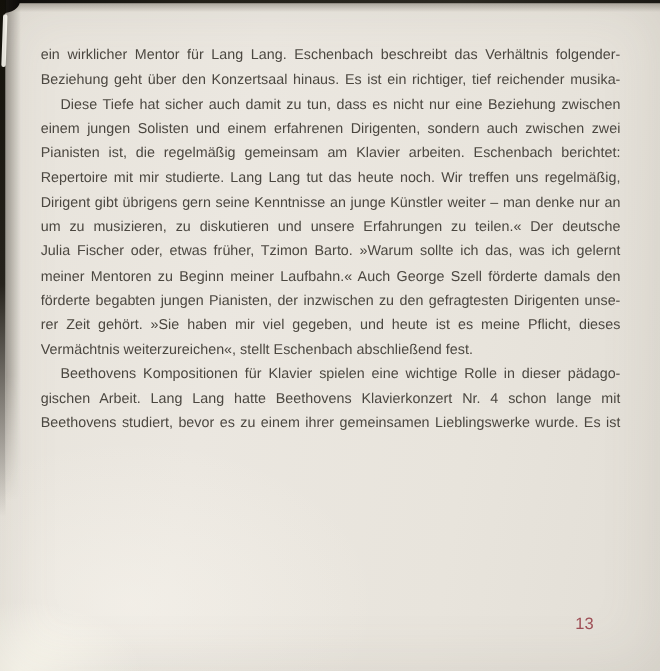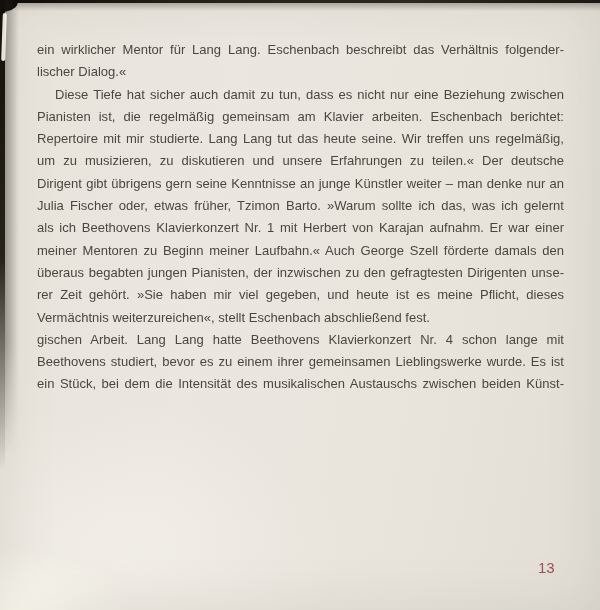--- a/index.html
+++ b/index.html
@@ -59,21 +59,21 @@
   .para { margin: 0; }
   .ln {
     height: 22.3px;
     overflow: hidden;
     text-align: justify;
     text-align-last: justify;
   }
   .ln.end { text-align-last: left; }
   .ln.ind { text-indent: 18px; }
   .page-number {
-    position: absolute; left: 538px; top: 559px;
+    position: absolute; left: 523px; top: 559px;
     width: 30px;
     color: #9e4f56;
     font-size: 15px;
     text-align: left;
   }
 </style>
 </head>
 <body>
 
 <div class="scan">
@@ -82,40 +82,40 @@
   <div class="top-fade"></div>
   <div class="corner-blob"></div>
   <div class="left-strip"></div>
   <div class="left-fade"></div>
   <div class="edge-shine"></div>
 
   <div class="text-block">
 
     <div class="para">
       <div class="ln">ein wirklicher Mentor für Lang Lang. Eschenbach beschreibt das Verhältnis folgender-</div>
-      <div class="ln end">lischer Dialog.«</div>
+      <div class="ln">Beziehung geht über den Konzertsaal hinaus. Es ist ein richtiger, tief reichender musika-</div>
     </div>
 
     <div class="para">
       <div class="ln ind">Diese Tiefe hat sicher auch damit zu tun, dass es nicht nur eine Beziehung zwischen</div>
+      <div class="ln">einem jungen Solisten und einem erfahrenen Dirigenten, sondern auch zwischen zwei</div>
       <div class="ln">Pianisten ist, die regelmäßig gemeinsam am Klavier arbeiten. Eschenbach berichtet:</div>
-      <div class="ln">Repertoire mit mir studierte. Lang Lang tut das heute seine. Wir treffen uns regelmäßig,</div>
+      <div class="ln">Repertoire mit mir studierte. Lang Lang tut das heute noch. Wir treffen uns regelmäßig,</div>
+      <div class="ln">Dirigent gibt übrigens gern seine Kenntnisse an junge Künstler weiter – man denke nur an</div>
       <div class="ln">um zu musizieren, zu diskutieren und unsere Erfahrungen zu teilen.« Der deutsche</div>
-      <div class="ln">Dirigent gibt übrigens gern seine Kenntnisse an junge Künstler weiter – man denke nur an</div>
       <div class="ln">Julia Fischer oder, etwas früher, Tzimon Barto. »Warum sollte ich das, was ich gelernt</div>
-      <div class="ln">als ich Beethovens Klavierkonzert Nr. 1 mit Herbert von Karajan aufnahm. Er war einer</div>
       <div class="ln">meiner Mentoren zu Beginn meiner Laufbahn.« Auch George Szell förderte damals den</div>
-      <div class="ln">überaus begabten jungen Pianisten, der inzwischen zu den gefragtesten Dirigenten unse-</div>
+      <div class="ln">förderte begabten jungen Pianisten, der inzwischen zu den gefragtesten Dirigenten unse-</div>
       <div class="ln">rer Zeit gehört. »Sie haben mir viel gegeben, und heute ist es meine Pflicht, dieses</div>
       <div class="ln end">Vermächtnis weiterzureichen«, stellt Eschenbach abschließend fest.</div>
     </div>
 
     <div class="para">
+      <div class="ln ind">Beethovens Kompositionen für Klavier spielen eine wichtige Rolle in dieser pädago-</div>
       <div class="ln">gischen Arbeit. Lang Lang hatte Beethovens Klavierkonzert Nr. 4 schon lange mit</div>
       <div class="ln">Beethovens studiert, bevor es zu einem ihrer gemeinsamen Lieblingswerke wurde. Es ist</div>
-      <div class="ln">ein Stück, bei dem die Intensität des musikalischen Austauschs zwischen beiden Künst-</div>
     </div>
 
   </div>
 
   <div class="page-number">13</div>
 
 </div>
 
 </body></html>

